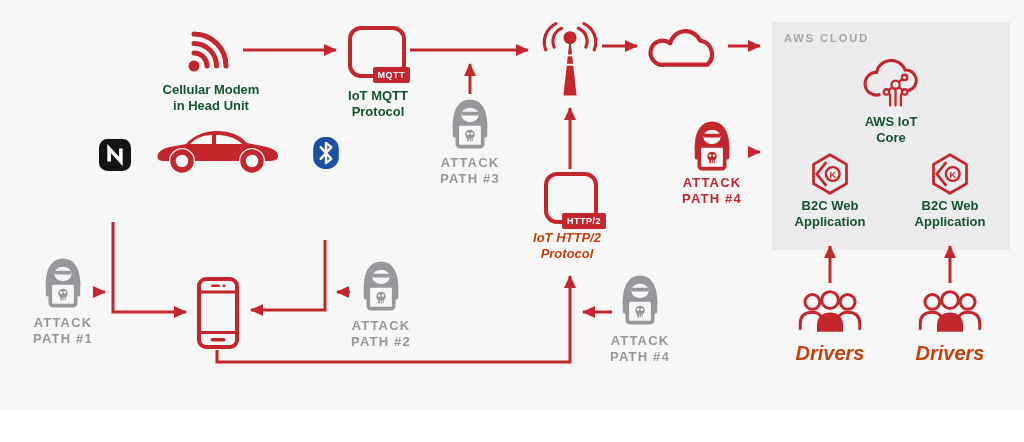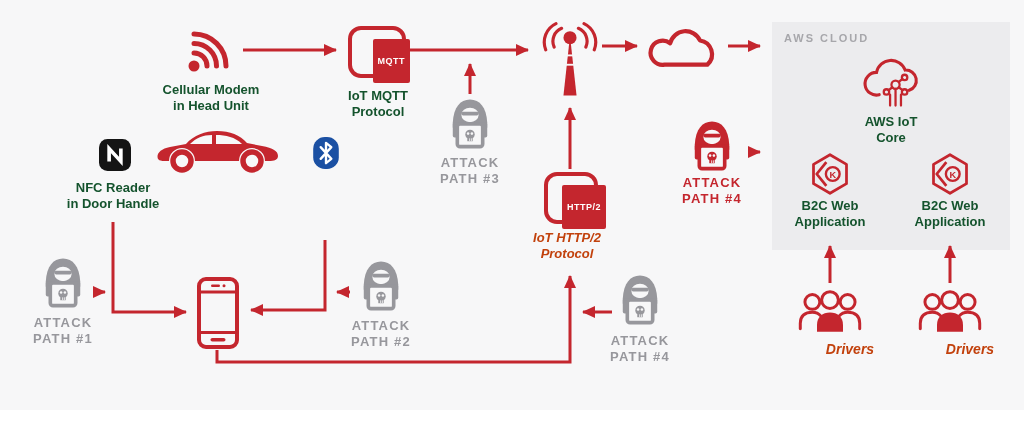--- a/index.html
+++ b/index.html
@@ -3,27 +3,27 @@
 <meta charset="utf-8">
 <style>
   html,body{margin:0;padding:0;}
   body{font-family:"Liberation Sans",sans-serif;}
   .stage{position:relative;width:1024px;height:410px;background:#f7f7f8;overflow:hidden;}
   .lbl{position:absolute;transform:translateX(-50%);text-align:center;font-weight:bold;
        font-size:13px;line-height:1.25;color:#14532d;white-space:pre-line;}
   .lbl.gray{color:#97979c;letter-spacing:1.2px;}
   .lbl.red{color:#c2410c;font-style:italic;}
   .lbl.red-ls{color:#c4262e;letter-spacing:1.2px;}
-  .lbl.big{font-size:14px;margin-left:20px;}
+  .lbl.big{font-size:20px;}
   .aws-region{position:absolute;left:772px;top:22px;width:238px;height:228px;background:#ececee;}
   .aws-title{position:absolute;left:12px;top:10px;font-size:11px;font-weight:bold;
              letter-spacing:2px;color:#a7a7ab;}
   .proto-box{position:absolute;border:4px solid #c4262e;border-radius:13px;background:transparent;}
   .proto-badge{position:absolute;background:#c4262e;color:#fff;font-size:9px;font-weight:bold;
-               padding:17px 5px;border-radius:2px;letter-spacing:0.5px;}
+               padding:3px 5px;border-radius:2px;letter-spacing:0.5px;}
   svg.icon{position:absolute;display:block;}
   .wires{position:absolute;left:0;top:0;z-index:1;}
   .node{z-index:2;}
 </style>
 </head>
 <body>
 
 <svg width="0" height="0" style="position:absolute" aria-hidden="true">
   <defs>
     <symbol id="sym-hacker" viewBox="0 0 64 60">
@@ -179,22 +179,20 @@
 
   <svg class="icon node" style="left:683px;top:118px;color:#c4262e" width="58" height="56">
       <use href="#sym-hacker"></use>
     </svg>
   <div class="lbl red-ls" style="left:712px;top:175px">ATTACK
 PATH #4</div>
 
   <svg class="icon node" style="left:99px;top:139px;color:#141414" width="32" height="32">
       <use href="#sym-nfc"></use>
     </svg>
-  <div class="lbl" style="left:113px;top:180px">NFC Reader
-in Door Handle</div>
 
   <svg class="icon node" style="left:152px;top:126px;color:#c4262e" width="130" height="48">
       <use href="#sym-car"></use>
     </svg>
 
   <svg class="icon node" style="left:313px;top:137px;color:#1b50a3" width="26" height="32">
       <use href="#sym-bt"></use>
     </svg>
 
   <svg class="icon node" style="left:34px;top:255px;color:#97979c" width="58" height="56">

